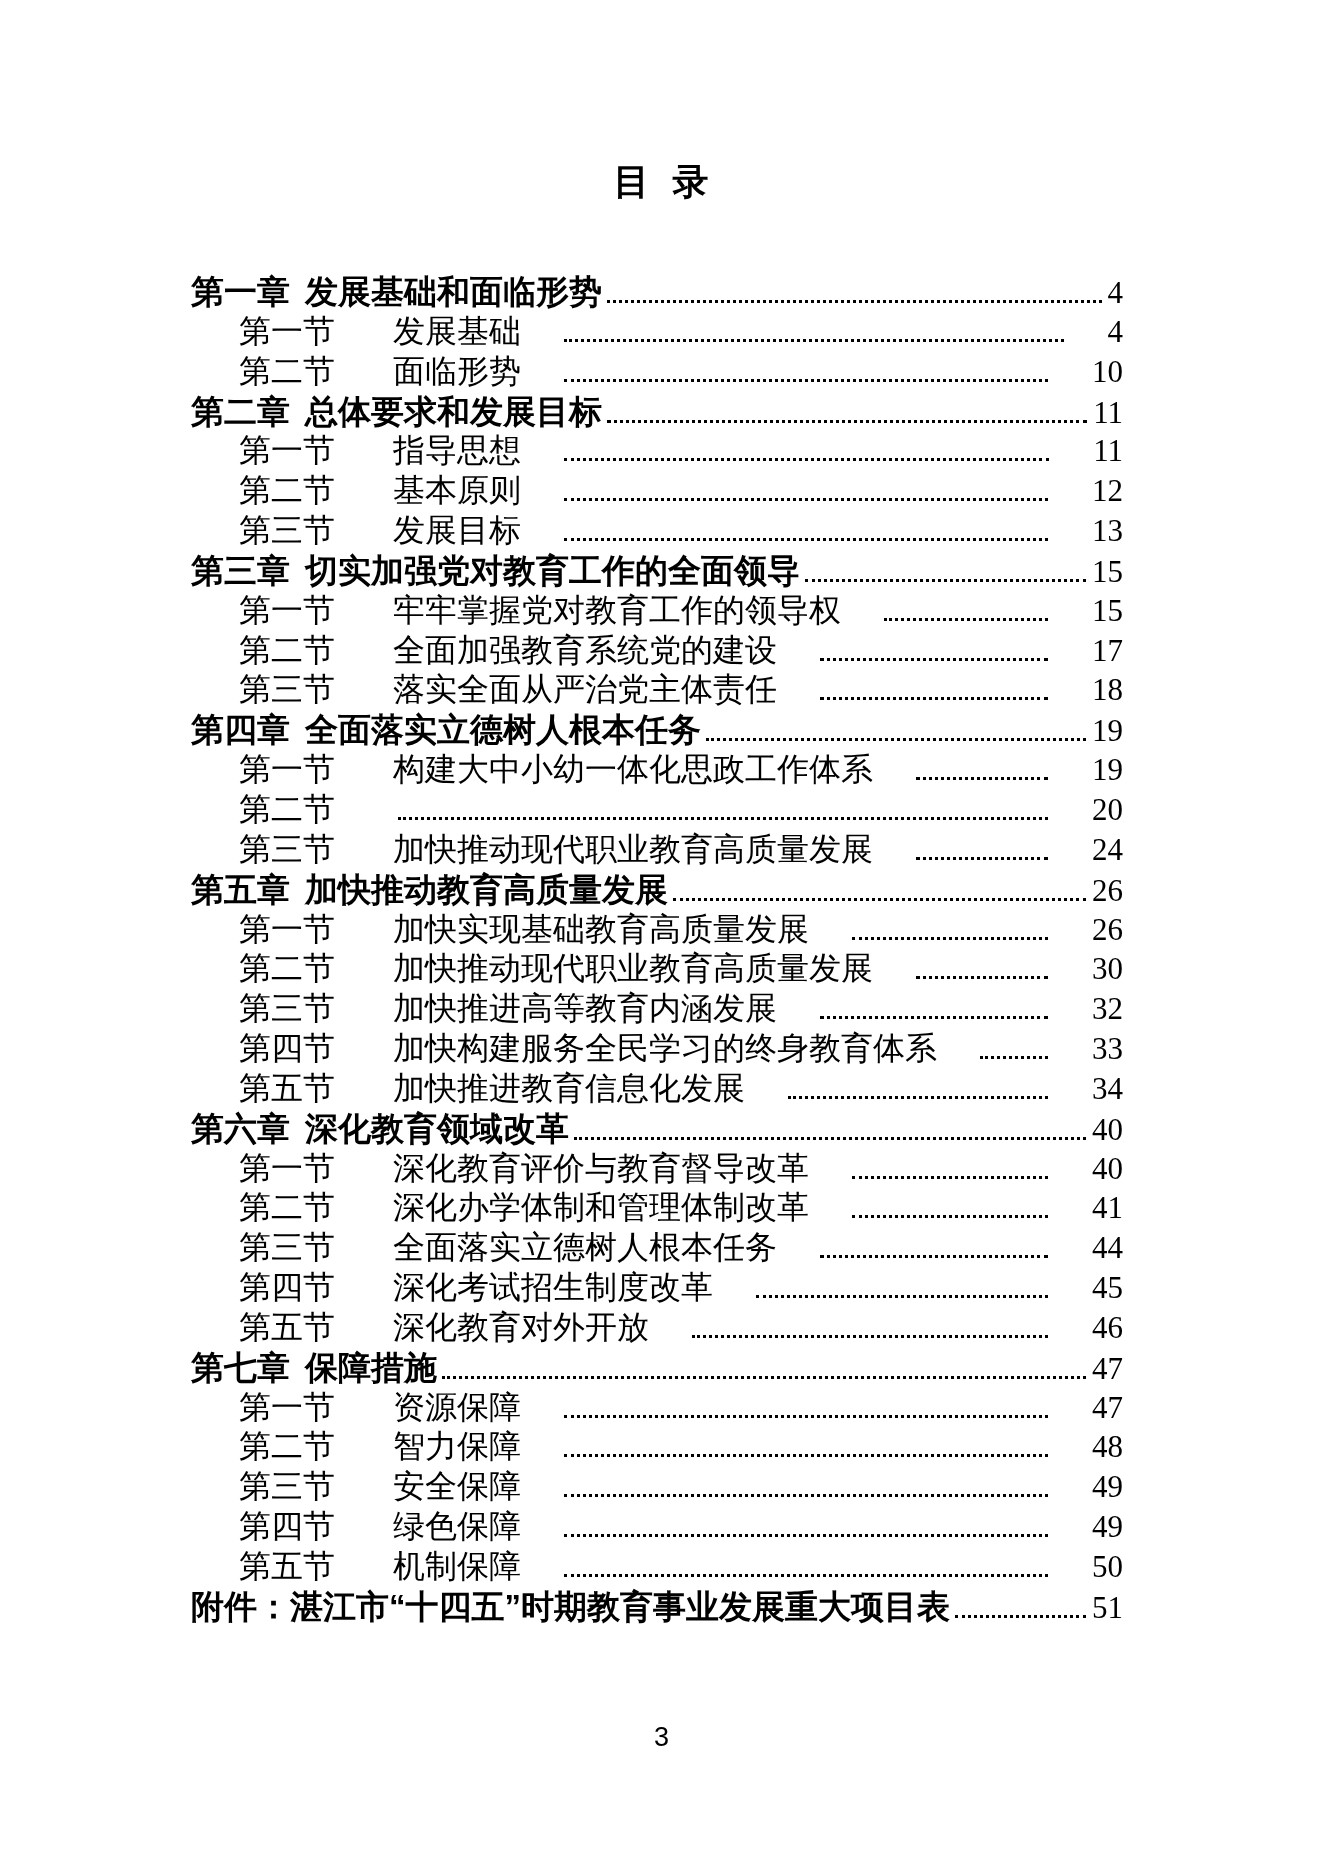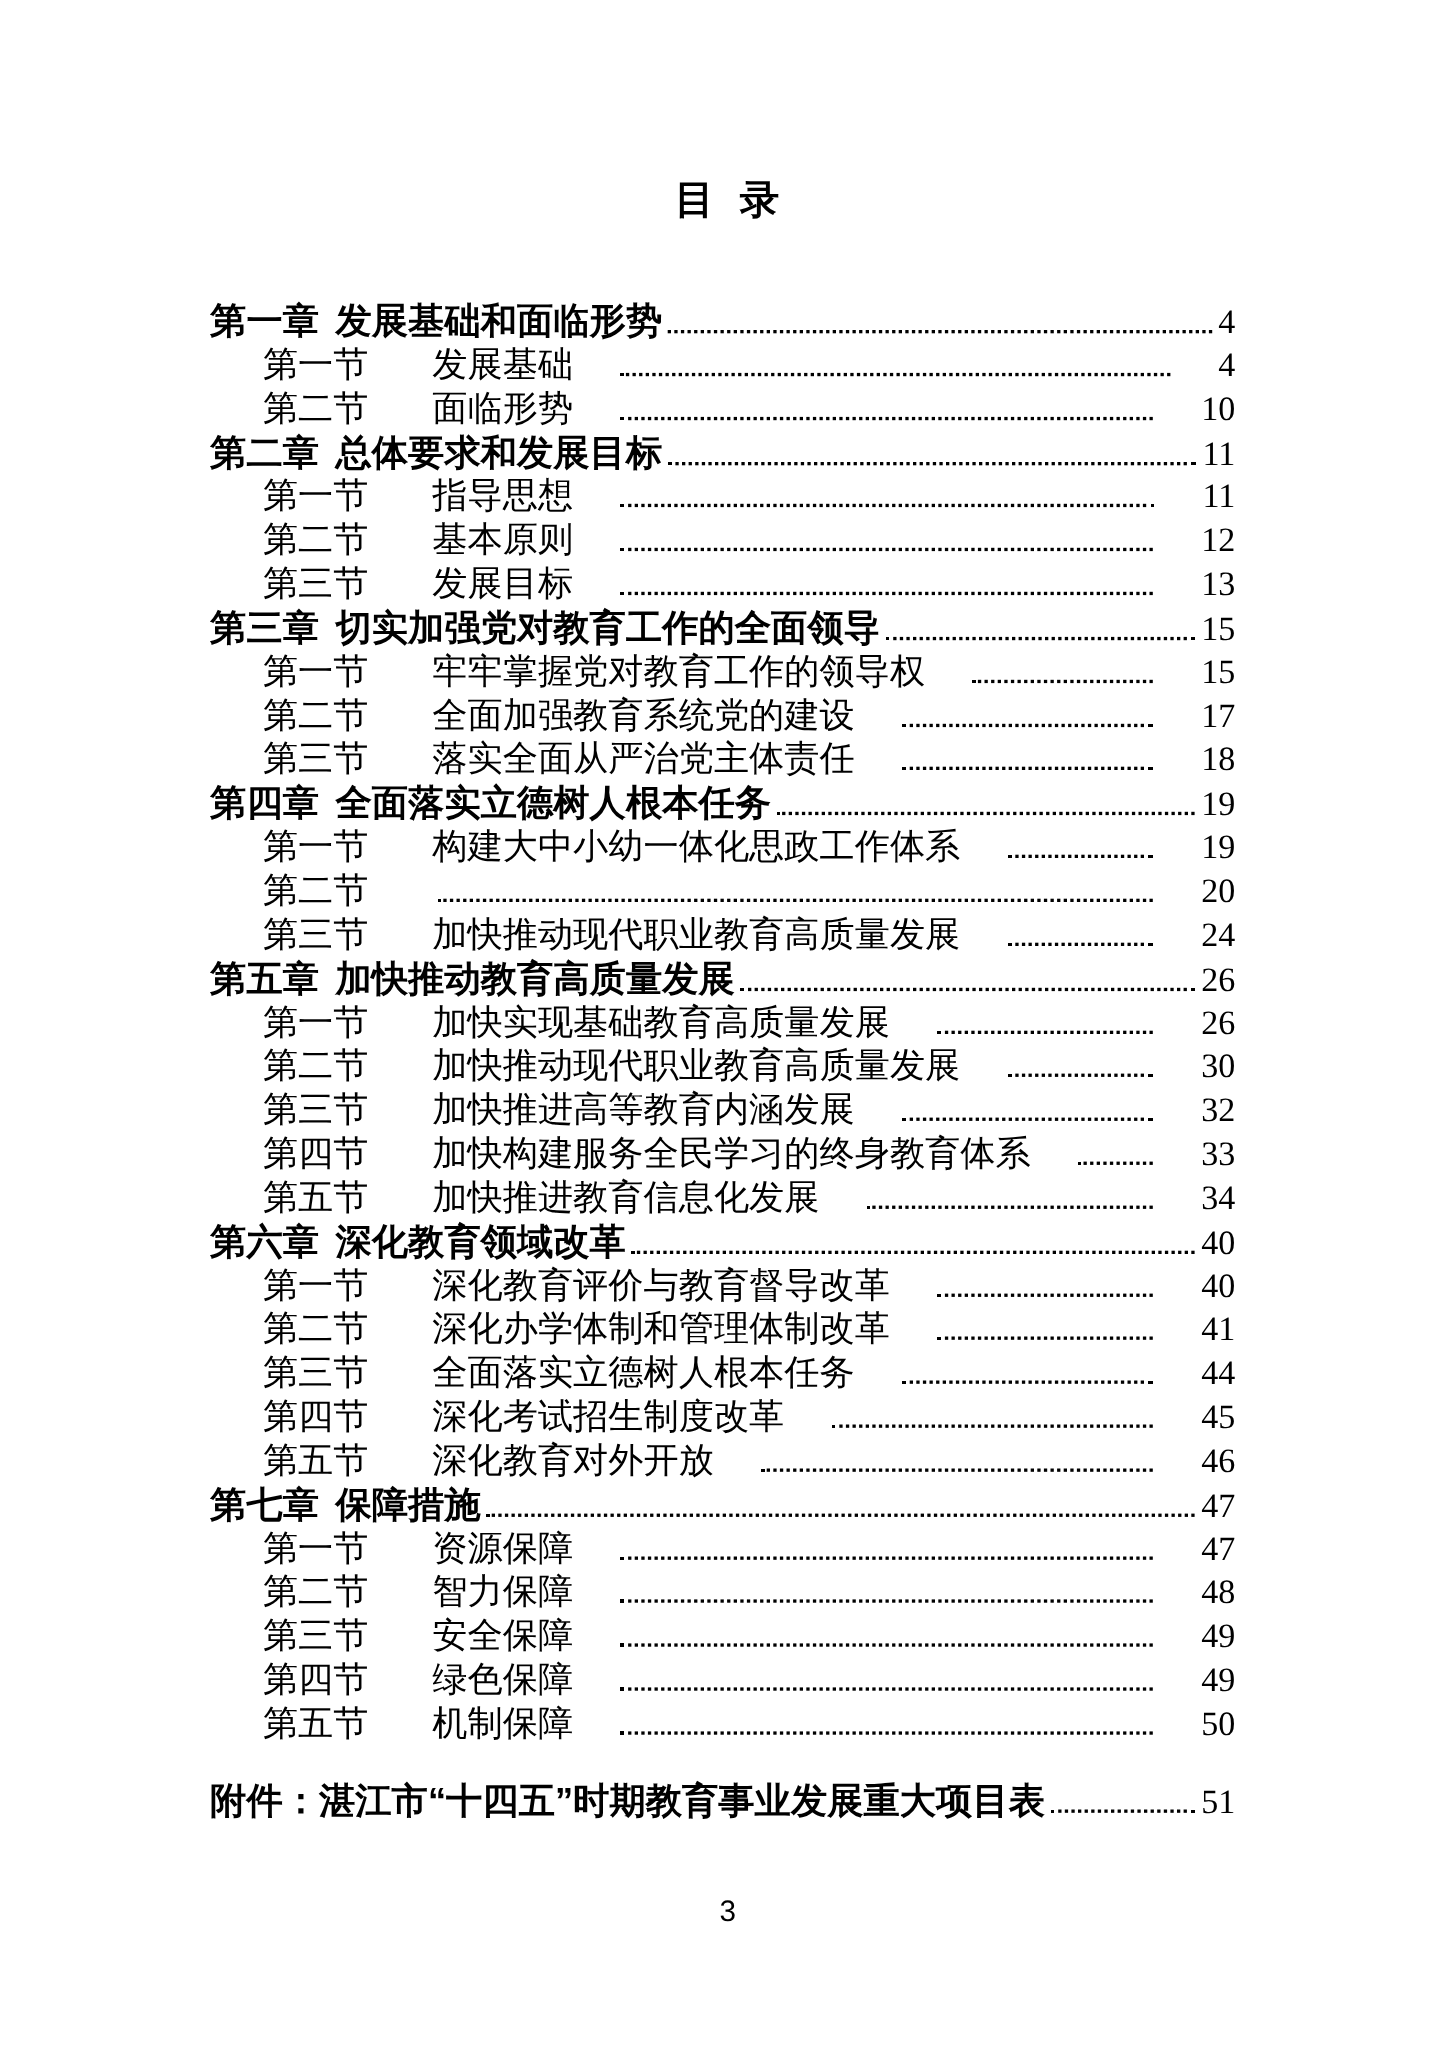--- a/index.html
+++ b/index.html
@@ -53,21 +53,21 @@
     font-weight: normal;
     font-size: 31px;
   }
   .toc-row.chapter, .toc-row.appendix {
     font-family: "Liberation Sans", sans-serif;
     font-weight: bold;
     font-size: 33px;
     text-align: center;
   }
   .toc-row.chapter .num { margin-right: 15px; }
-  .toc-row.appendix .num { margin-right: 0; margin-top: 30px; }
+  .toc-row.appendix .num { margin-right: 0; }
   .toc-row.section {
     font-family: "Liberation Serif", serif;
     font-weight: normal;
     font-size: 32px;
     padding-left: 48px;
     gap: 38px;
   }
   .toc-row.section .num { margin-right: 20px; }
   .footer-page {
     position: absolute;

